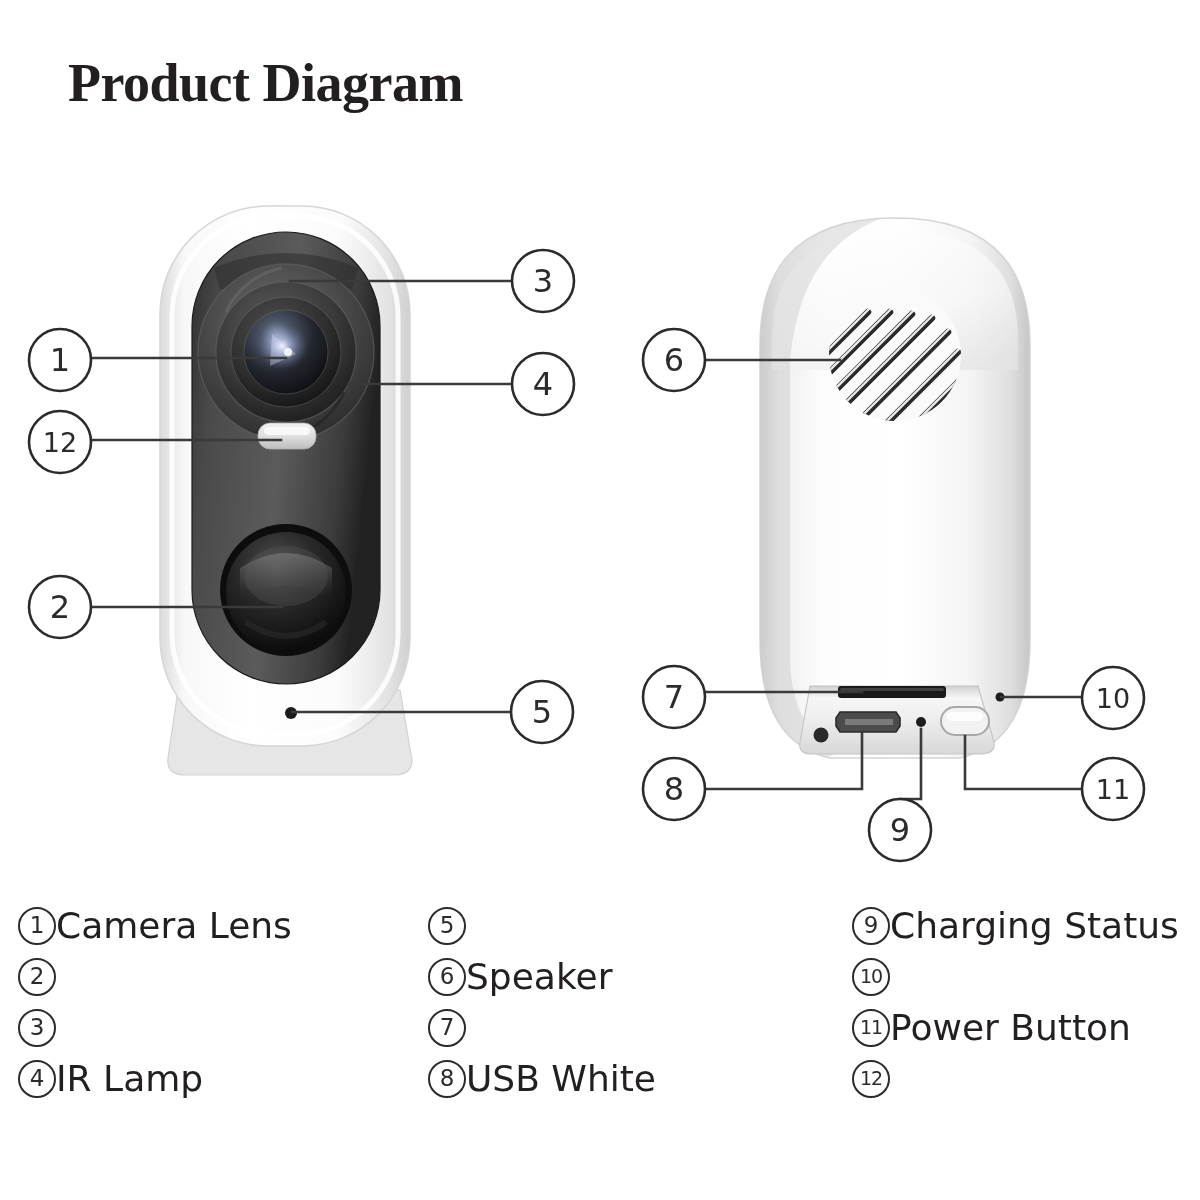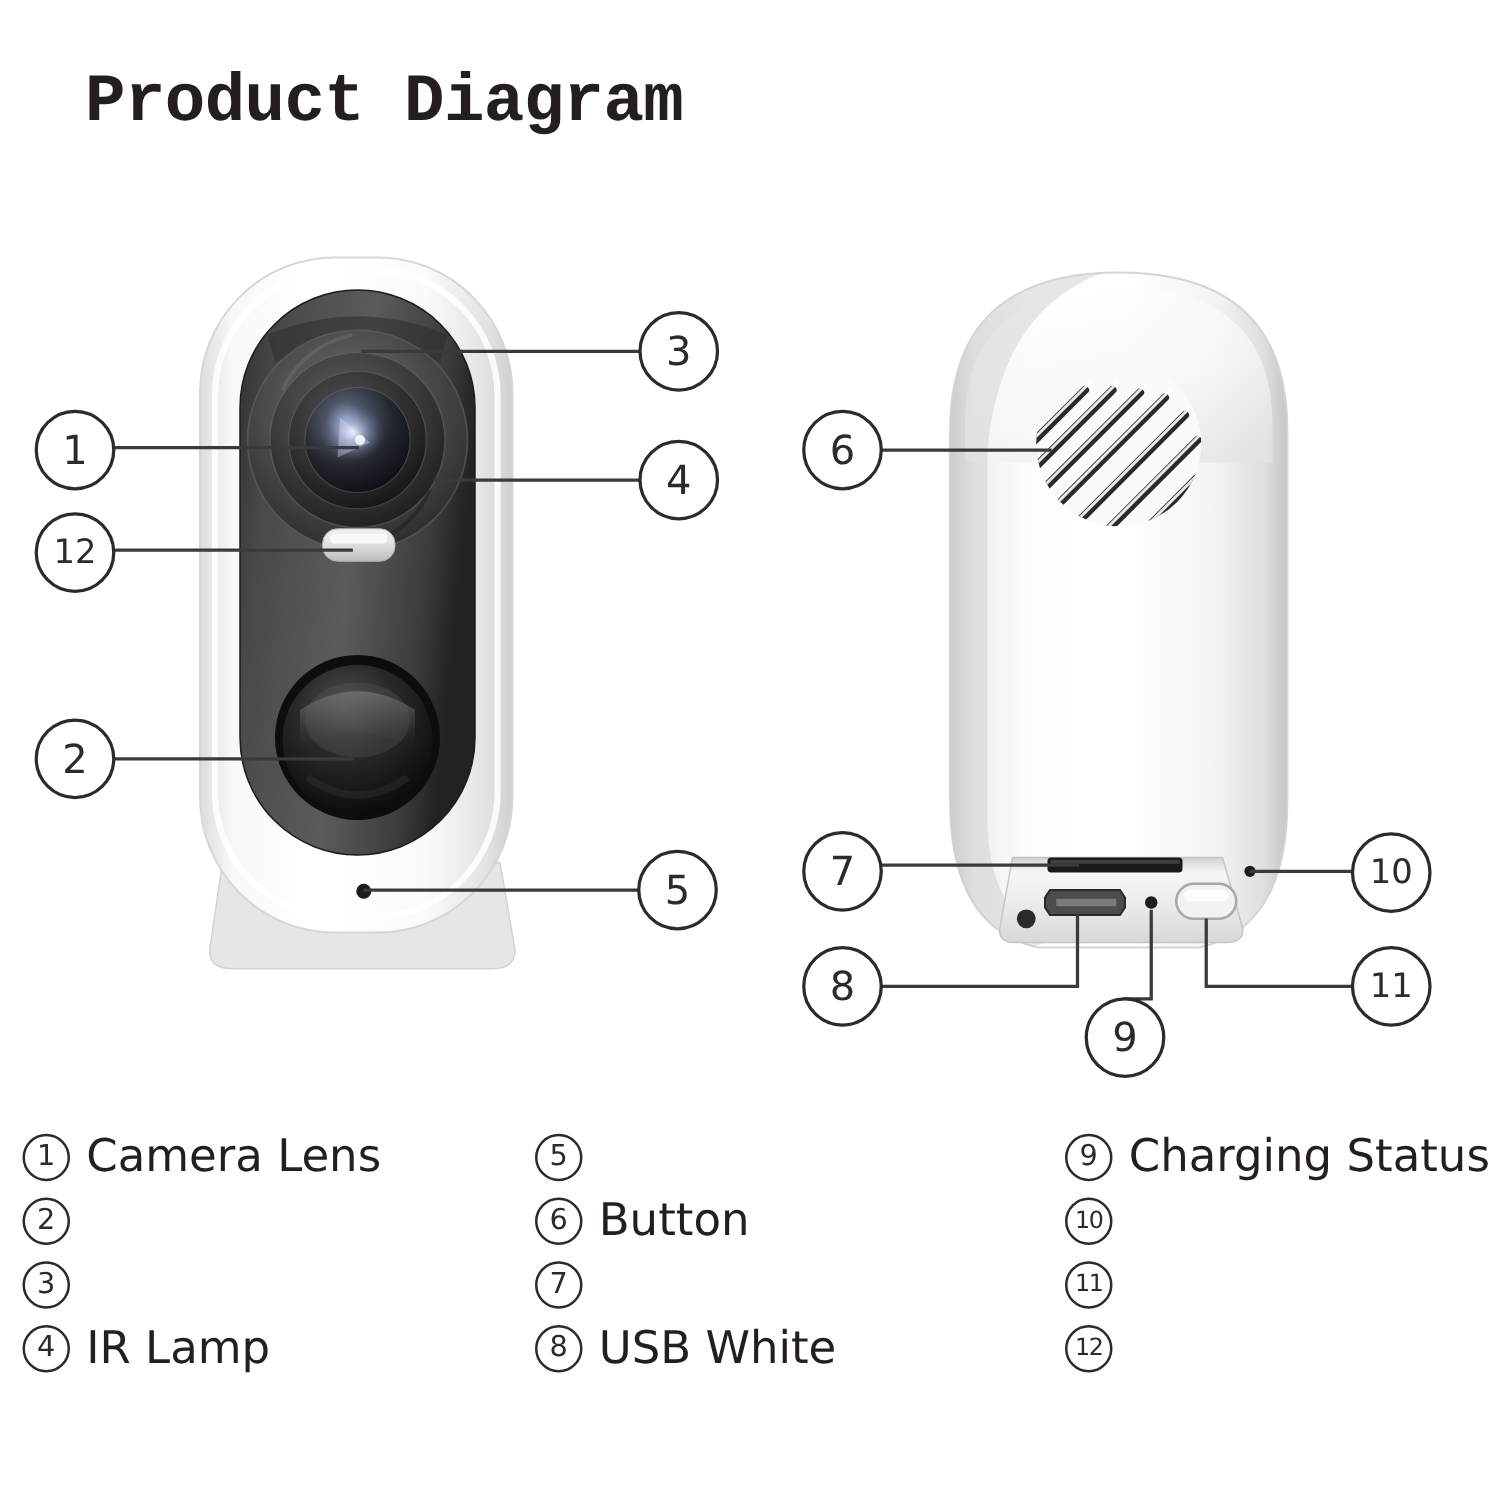--- a/index.html
+++ b/index.html
@@ -22,21 +22,21 @@
 
   
   #title {
     position: absolute;
     left: 68px;
     top: 52px;
     font-size: 54px;
     font-weight: bold;
     letter-spacing: -0.5px;
     color: #231f20;
-    font-family: Liberation Mono, monospace;
+    font-family: Liberation Serif, serif;
     white-space: nowrap;
   }
 
   
   #diagram {
     position: absolute;
     left: 0;
     top: 0;
     width: 1200px;
     height: 1200px;
@@ -73,21 +73,20 @@
     align-items: center;
     justify-content: center;
     font-size: 23px;
     line-height: 1;
     color: #2b2b2b;
     font-family: "DejaVu Sans", sans-serif;
     box-sizing: border-box;
   }
   .legend-num.wide { font-size: 19px; letter-spacing: -1px; }
   .legend-label {
-    margin-left: 13px;
     font-size: 36px;
     line-height: 1;
     color: #231f20;
     white-space: nowrap;
     font-family: "DejaVu Sans", sans-serif;
     font-weight: 400;
   }
 </style>
 </head>
 <body>
@@ -384,41 +383,42 @@
         <span class="legend-label">IR Lamp</span>
       </div>
     </div>
 
     <div class="legend-col c2">
       <div class="legend-row">
         <span class="legend-num">5</span>
       </div>
       <div class="legend-row">
         <span class="legend-num">6</span>
-        <span class="legend-label">Button</span>
+        <span class="legend-label">Speaker</span>
       </div>
       <div class="legend-row">
         <span class="legend-num">7</span>
       </div>
       <div class="legend-row">
         <span class="legend-num">8</span>
         <span class="legend-label">USB White</span>
       </div>
     </div>
 
     <div class="legend-col c3">
       <div class="legend-row">
         <span class="legend-num">9</span>
         <span class="legend-label">Charging Status</span>
       </div>
       <div class="legend-row">
         <span class="legend-num wide">10</span>
       </div>
       <div class="legend-row">
         <span class="legend-num wide">11</span>
+        <span class="legend-label">Power Button</span>
       </div>
       <div class="legend-row">
         <span class="legend-num wide">12</span>
       </div>
     </div>
 
   </div>
 
 </div>
 

